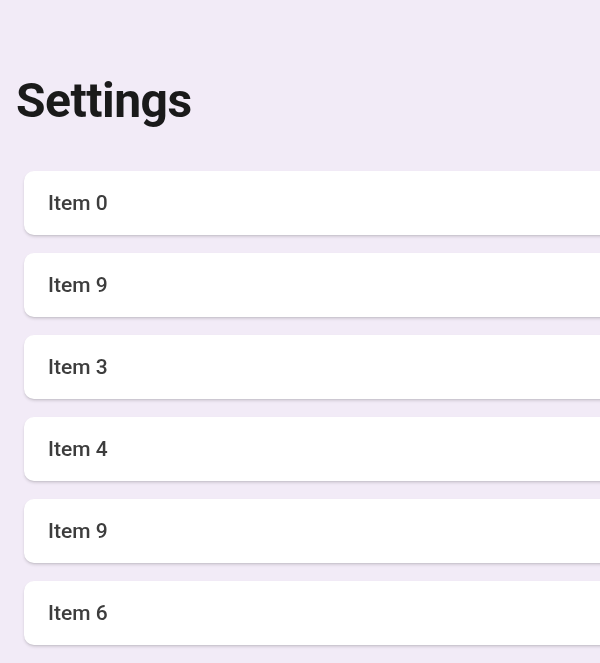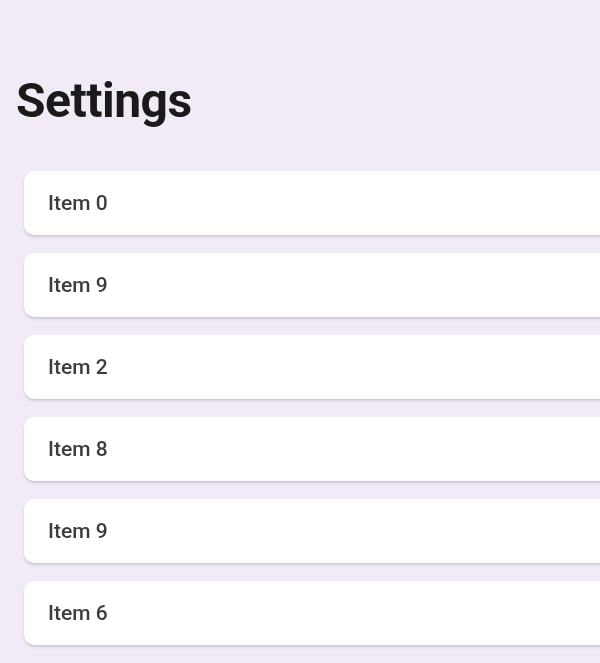--- a/index.html
+++ b/index.html
@@ -50,24 +50,24 @@
 <div class="container">
   <h1 class="page-title">Settings</h1>
   <div class="list">
     <div class="list-item">
       <span class="list-item-label">Item 0</span>
     </div>
     <div class="list-item">
       <span class="list-item-label">Item 9</span>
     </div>
     <div class="list-item">
-      <span class="list-item-label">Item 2</span>
+      <span class="list-item-label">Item 3</span>
     </div>
     <div class="list-item">
-      <span class="list-item-label">Item 8</span>
+      <span class="list-item-label">Item 4</span>
     </div>
     <div class="list-item">
       <span class="list-item-label">Item 9</span>
     </div>
     <div class="list-item">
       <span class="list-item-label">Item 6</span>
     </div>
 
   </div>
 </div>

